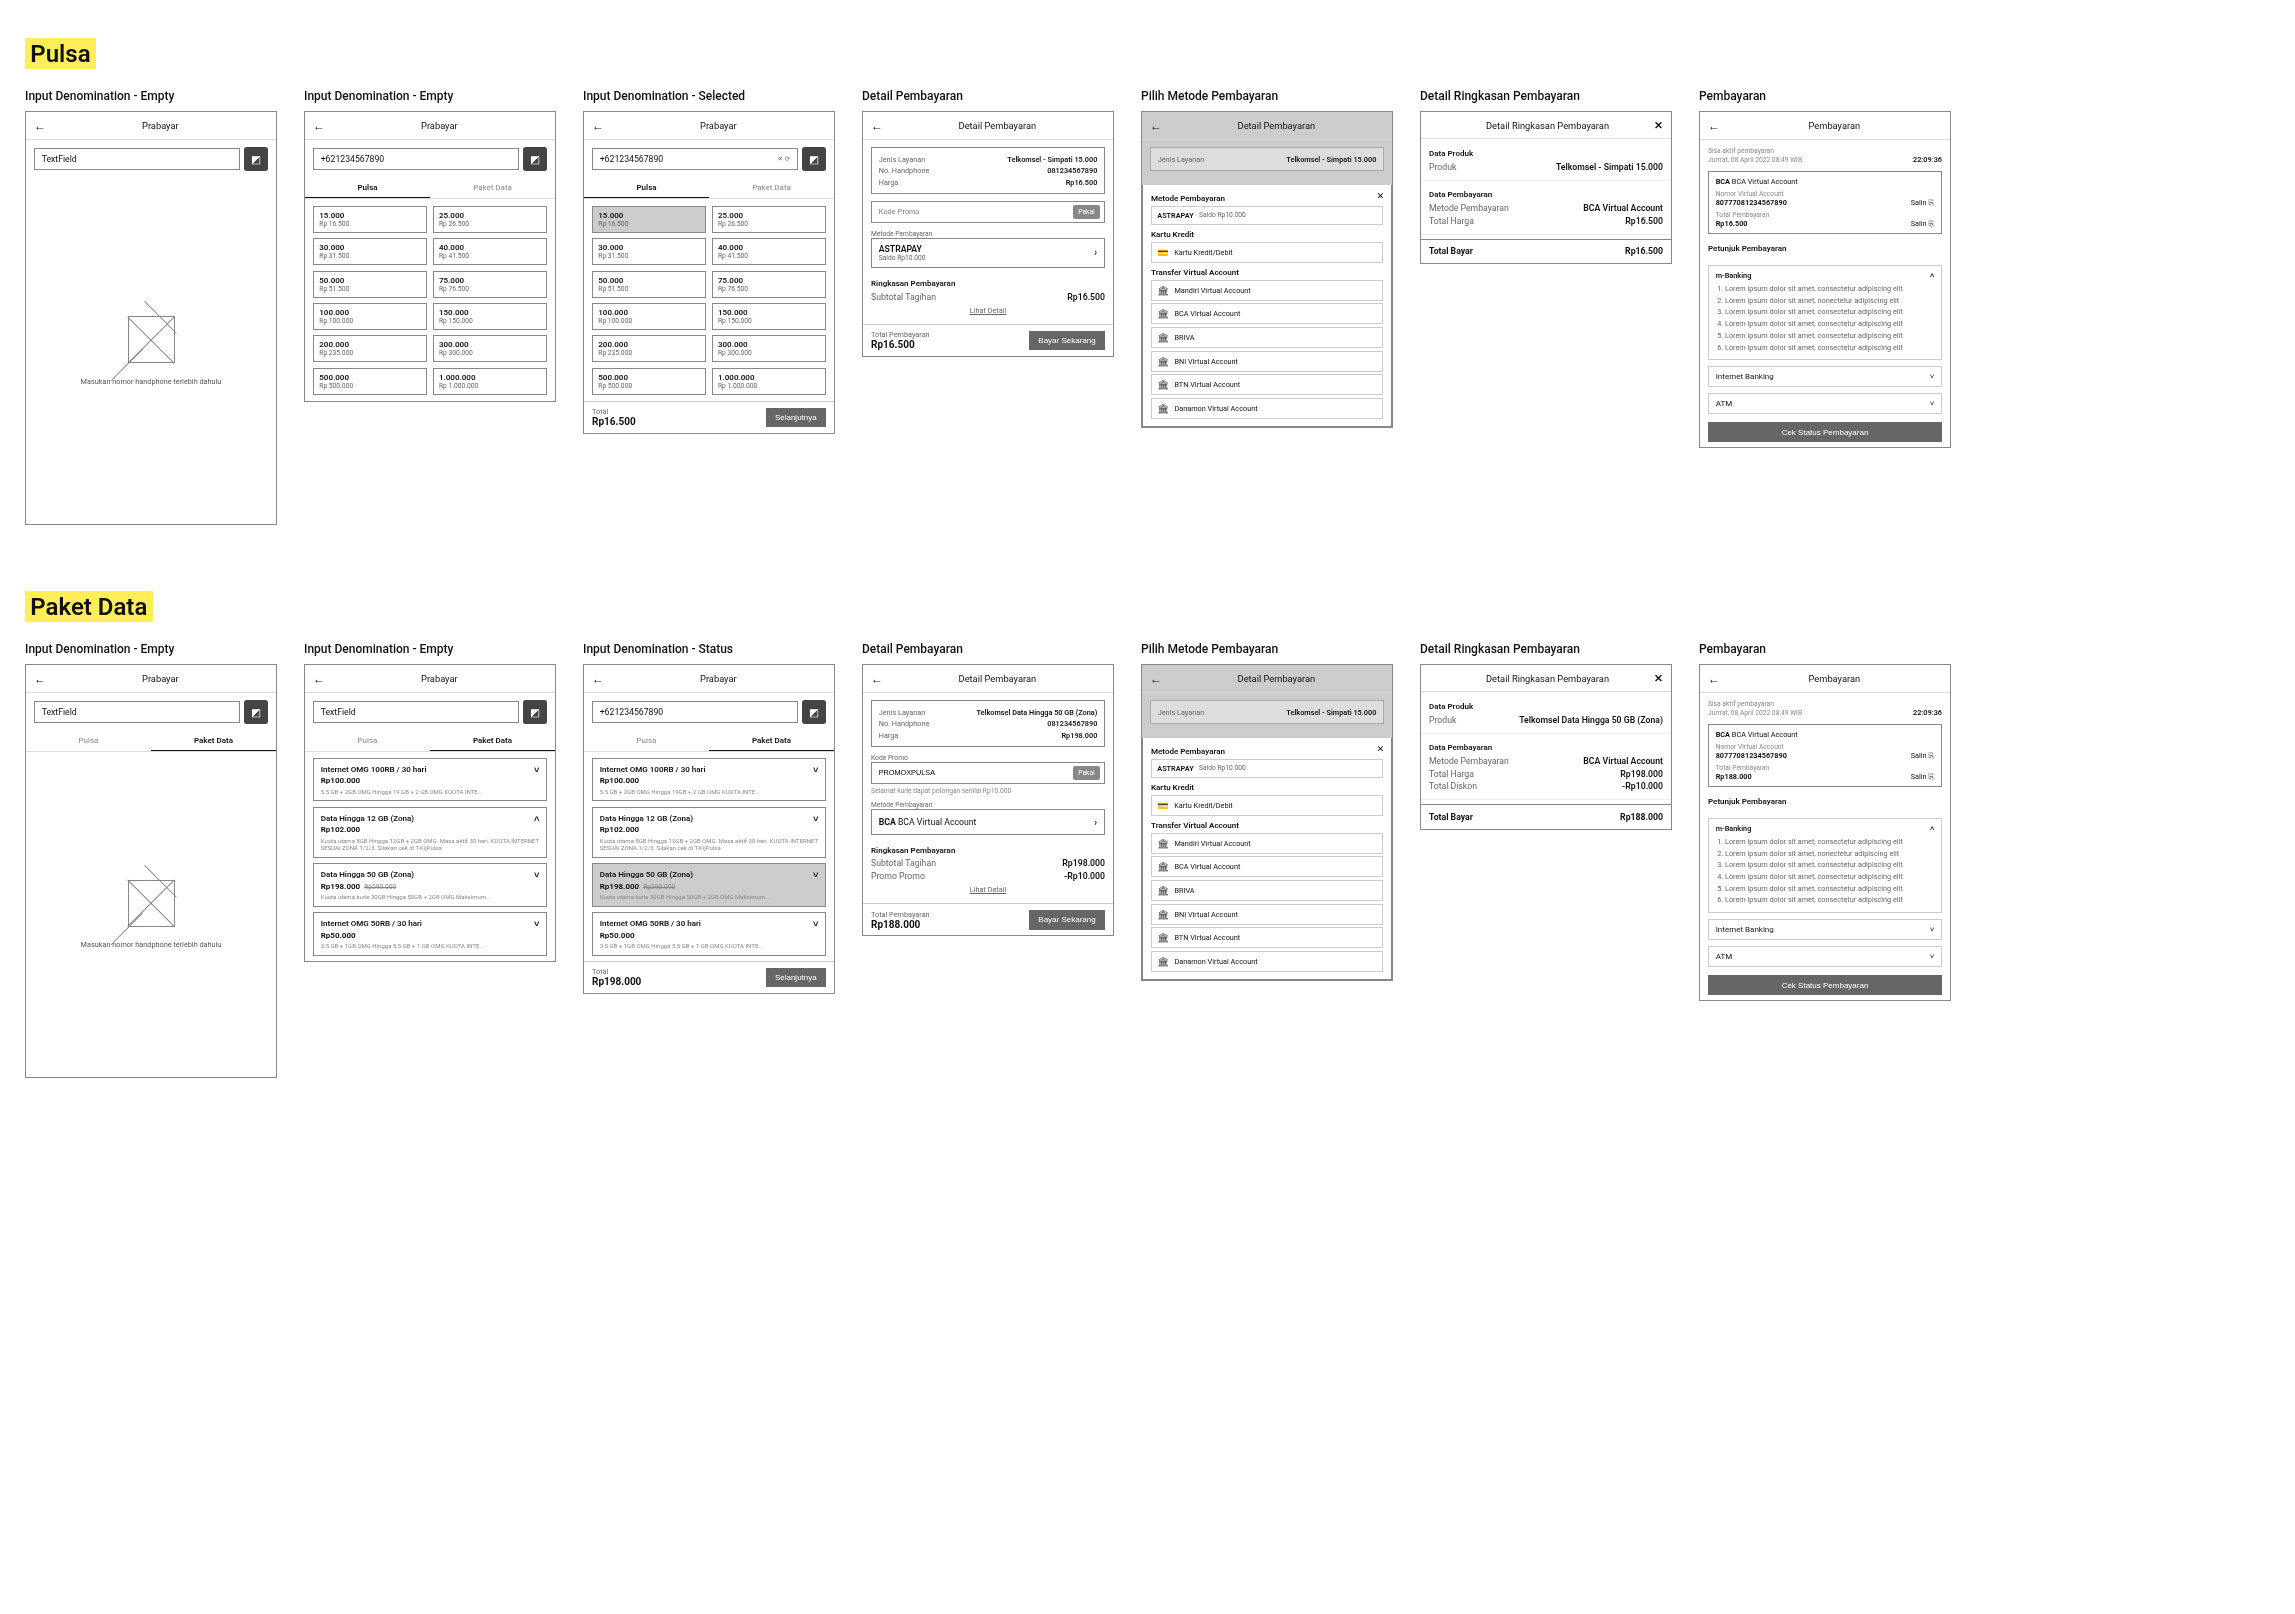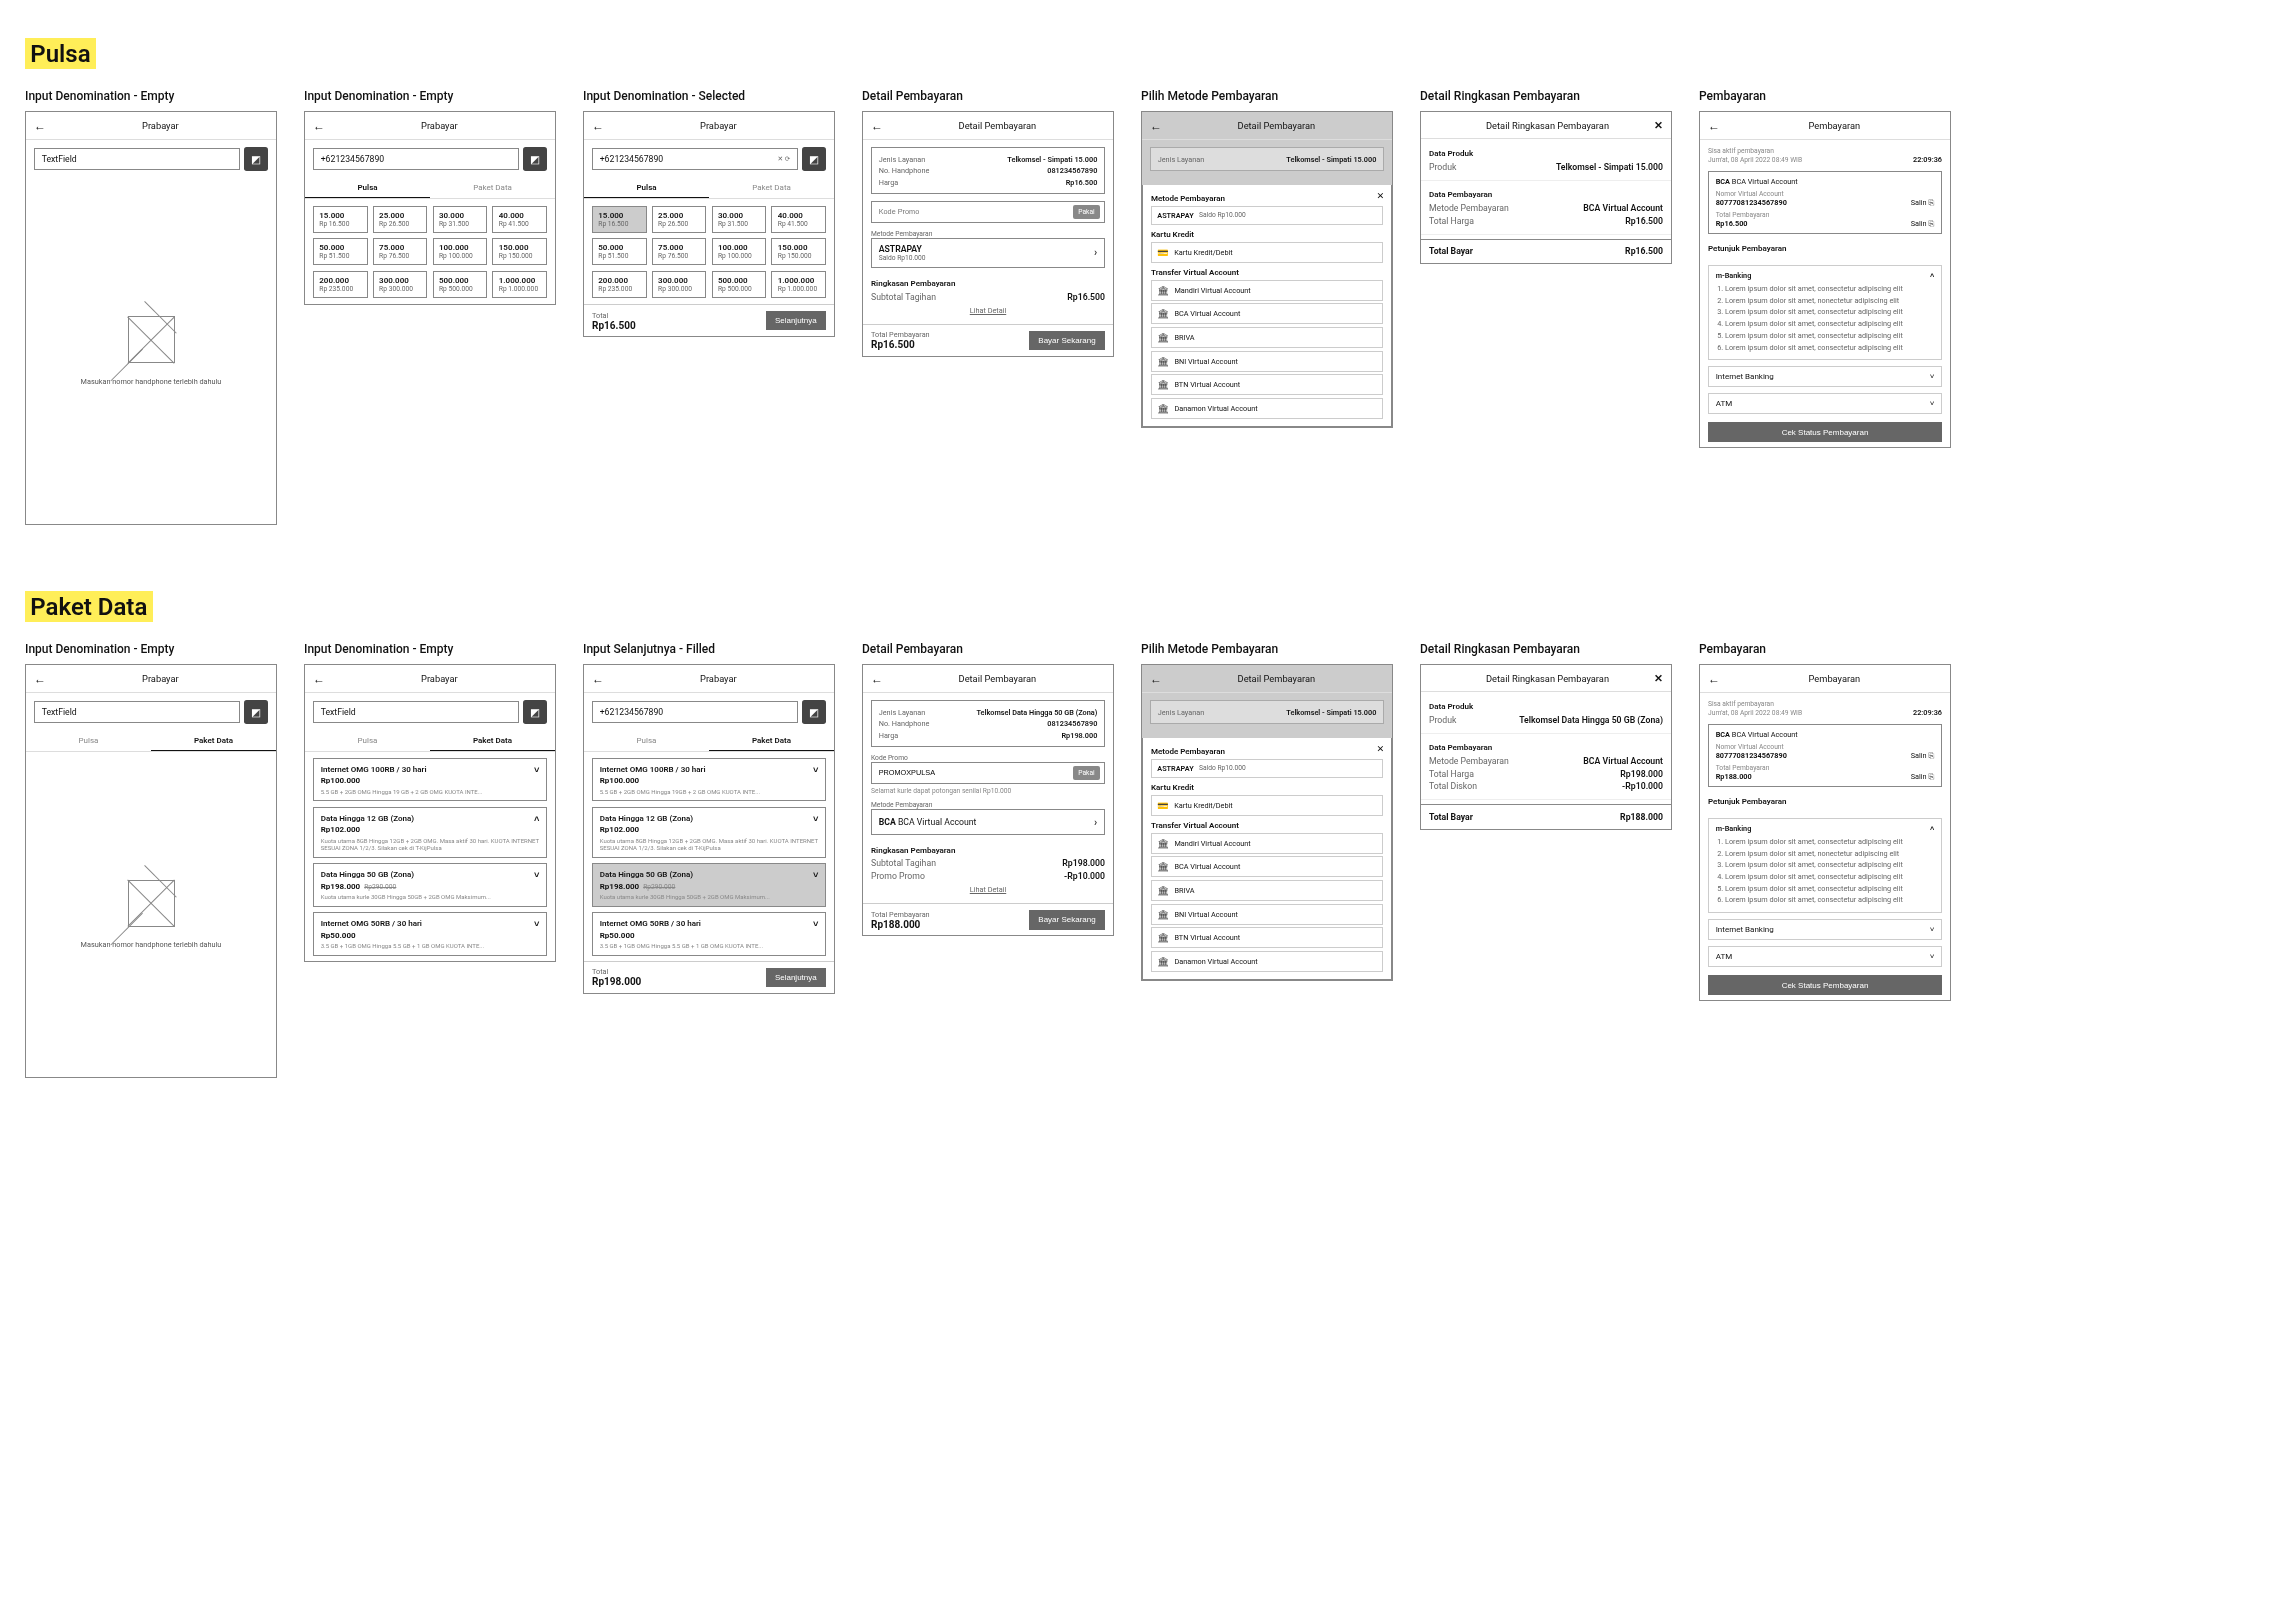--- a/index.html
+++ b/index.html
@@ -27,21 +27,21 @@
 
 .empty{flex:1;display:flex;flex-direction:column;align-items:center;justify-content:center;padding:27px 13.4px;color:#555}
 .x{width:47px;height:47px;border:0.7px solid #888;margin-bottom:13.4px;position:relative}
 .x::before,.x::after{content:'';position:absolute;inset:0;border-top:0.7px solid #888;transform-origin:0 0}
 .x::before{transform:rotate(45deg) translate(0,-50%)}
 .x::after{transform:rotate(-45deg) translate(-100%,0);transform-origin:100% 0}
 .x .xa,.x .xb{position:absolute;top:50%;left:50%;width:66px;height:0.7px;background:#888;transform-origin:center}
 .x .xa{transform:translate(-50%,-50%) rotate(45deg)}
 .x .xb{transform:translate(-50%,-50%) rotate(-45deg)}
 
-.dgrid{display:grid;grid-template-columns:1fr 1fr 1fr 1fr;gap:5.3px;padding:6.7px 8px}
+.dgrid{display:grid;grid-template-columns:1fr 1fr;gap:5.3px;padding:6.7px 8px}
 .dcell{border:0.7px solid #888;padding:4px 5.3px}
 .dcell.sel{background:#ccc}
 .dcell .amt{font-weight:600;font-size:8px}
 .dcell .price{font-size:6.7px;color:#666}
 
 .bbar{border-top:0.7px solid #ccc;padding:5.3px 8px;display:flex;align-items:center;justify-content:space-between;gap:6.7px}
 .bbar .lab{font-size:7.3px;color:#666}
 .bbar .val{font-size:10px;font-weight:700}
 .btn{background:#666;color:#fff;border:none;padding:5.3px 9.3px;font-size:8px;border-radius:0}
 .btn.full{display:block;width:calc(100% - 16px);margin:5.3px auto;text-align:center}
@@ -548,21 +548,21 @@
                 <span class="chev2">˅</span>
               </div>
               <div class="pprice">Rp50.000</div>
               <div class="pdesc">3.5 GB + 1GB OMG Hingga 5.5 GB + 1 GB OMG KUOTA INTE...</div>
             </div>
           </div>
    </div>
   </div>
 
   <div class="col">
-   <div class="ctitle">Input Selanjutnya - Filled</div>
+   <div class="ctitle">Input Denomination - Status</div>
    <div class="screen">
     <div class="appbar">
             <span class="back">←</span>
             <span class="title">Prabayar</span>
           </div>
     <div class="inrow">
             <div class="textfield">
               <span>+621234567890</span>
             </div>
             <div class="contact">◩</div>

